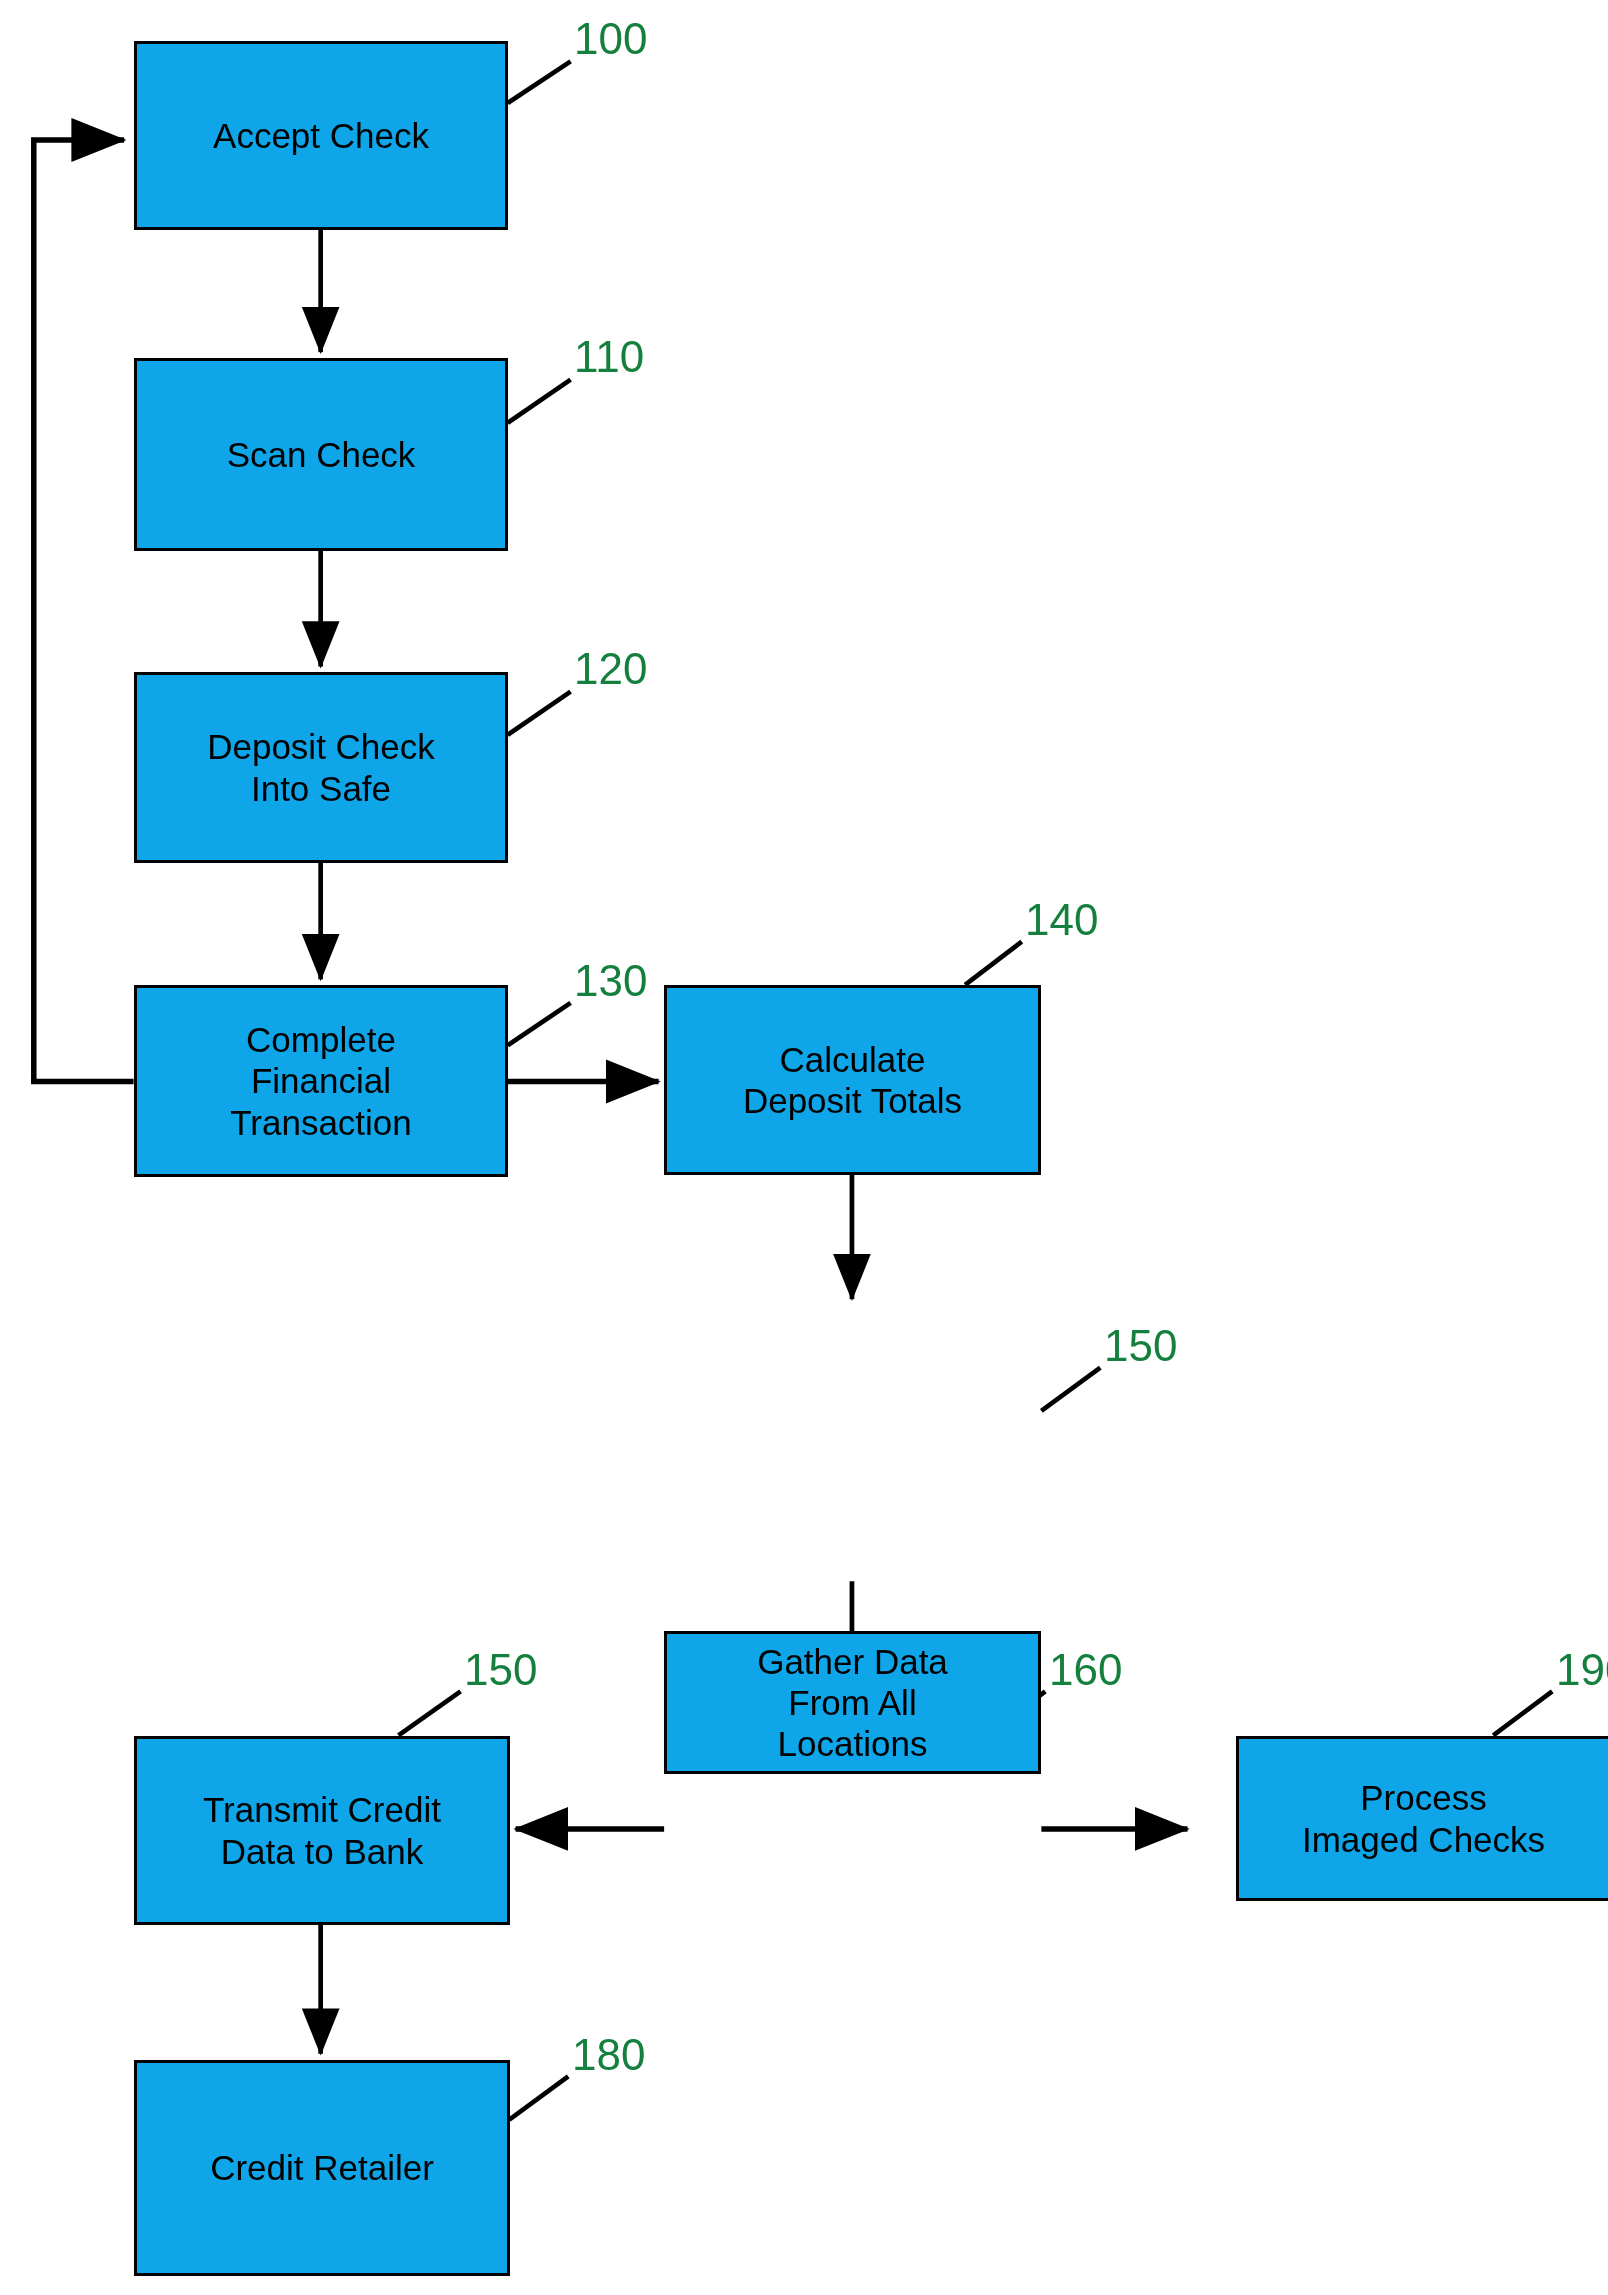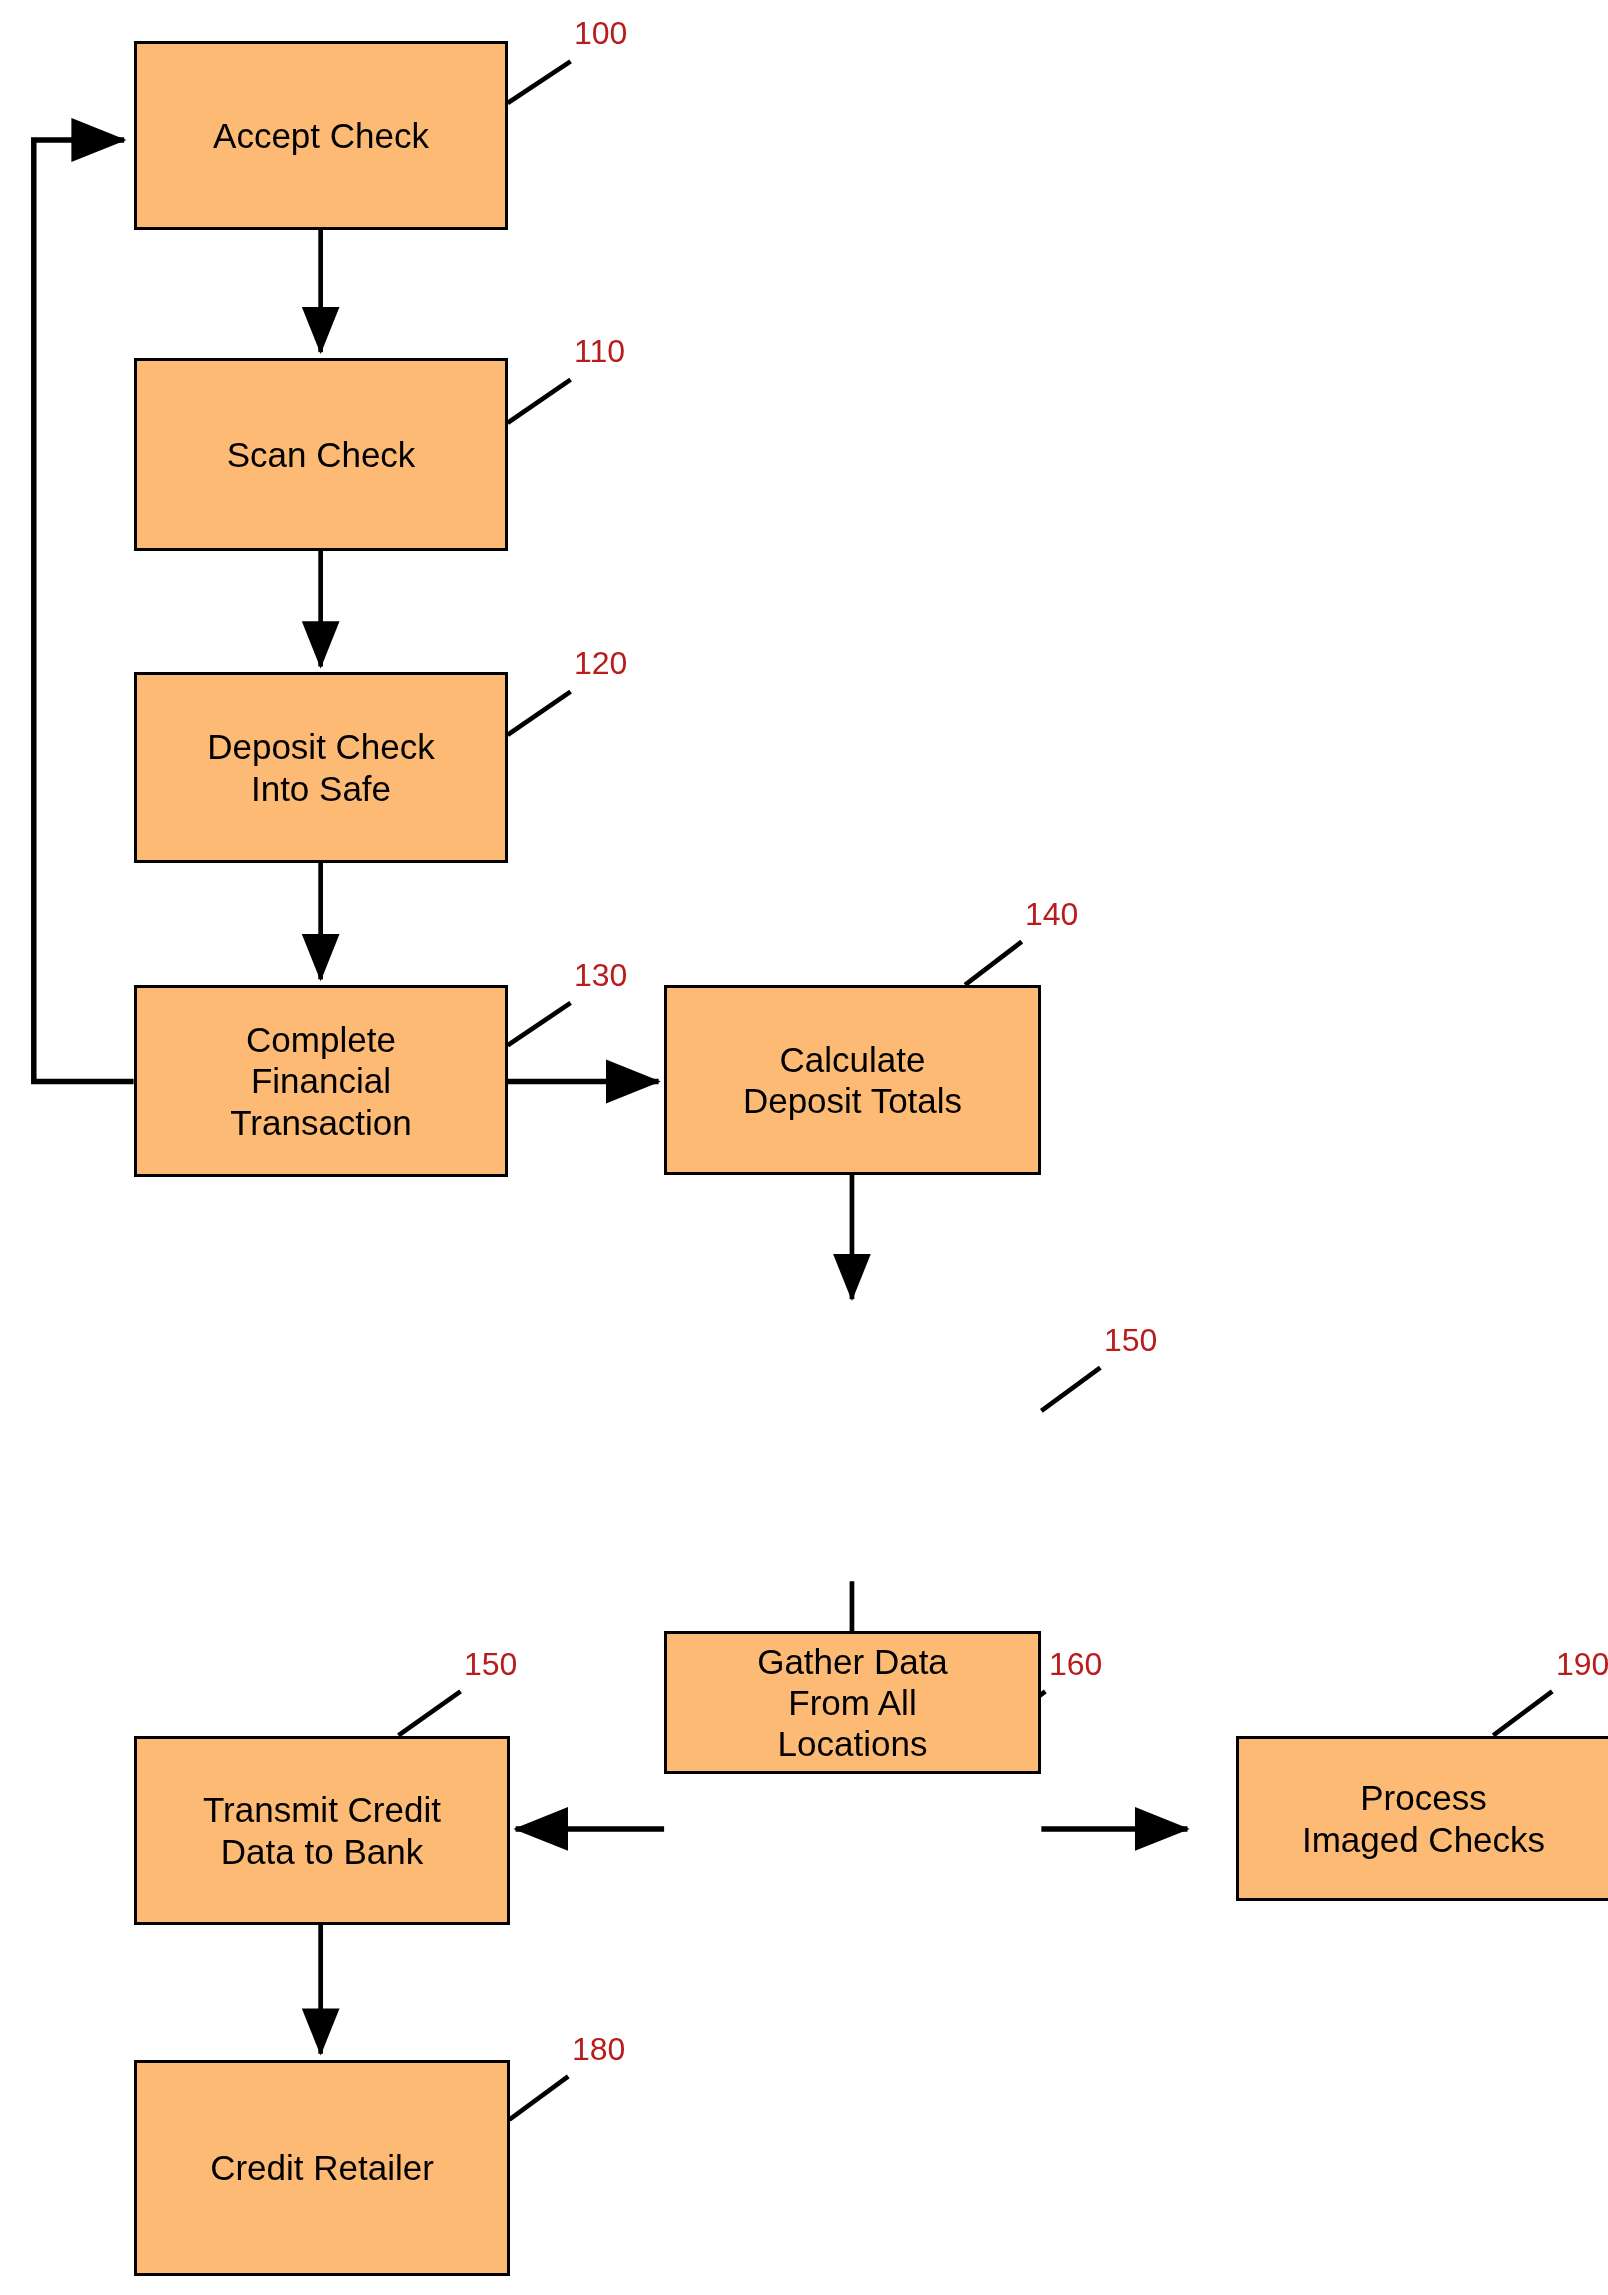--- a/index.html
+++ b/index.html
@@ -19,39 +19,39 @@
     position: absolute;
     left: 0;
     top: 0;
     width: 1608px;
     height: 2295px;
   }
   .node-box {
     position: absolute;
     box-sizing: border-box;
     border: 3.9px solid #000000;
-    background: #fdba74;
+    background: #0ea5e9;
     display: flex;
     align-items: center;
     justify-content: center;
     text-align: center;
   }
   .node-label {
     font-family: "Liberation Sans", sans-serif;
     font-size: 35px;
     line-height: 1.18;
     color: #000000;
     white-space: pre-line;
     padding: 0 6.3px;
   }
   .ref-number {
     position: absolute;
     font-family: "Liberation Sans", sans-serif;
-    font-size: 32px;
-    color: #b91c1c;
+    font-size: 44px;
+    color: #15803d;
     white-space: nowrap;
     line-height: 1;
   }
 </style>
 </head>
 <body>
 
 <div id="stage">
 
   <svg id="flow-svg" viewBox="0 0 2046 2920">

